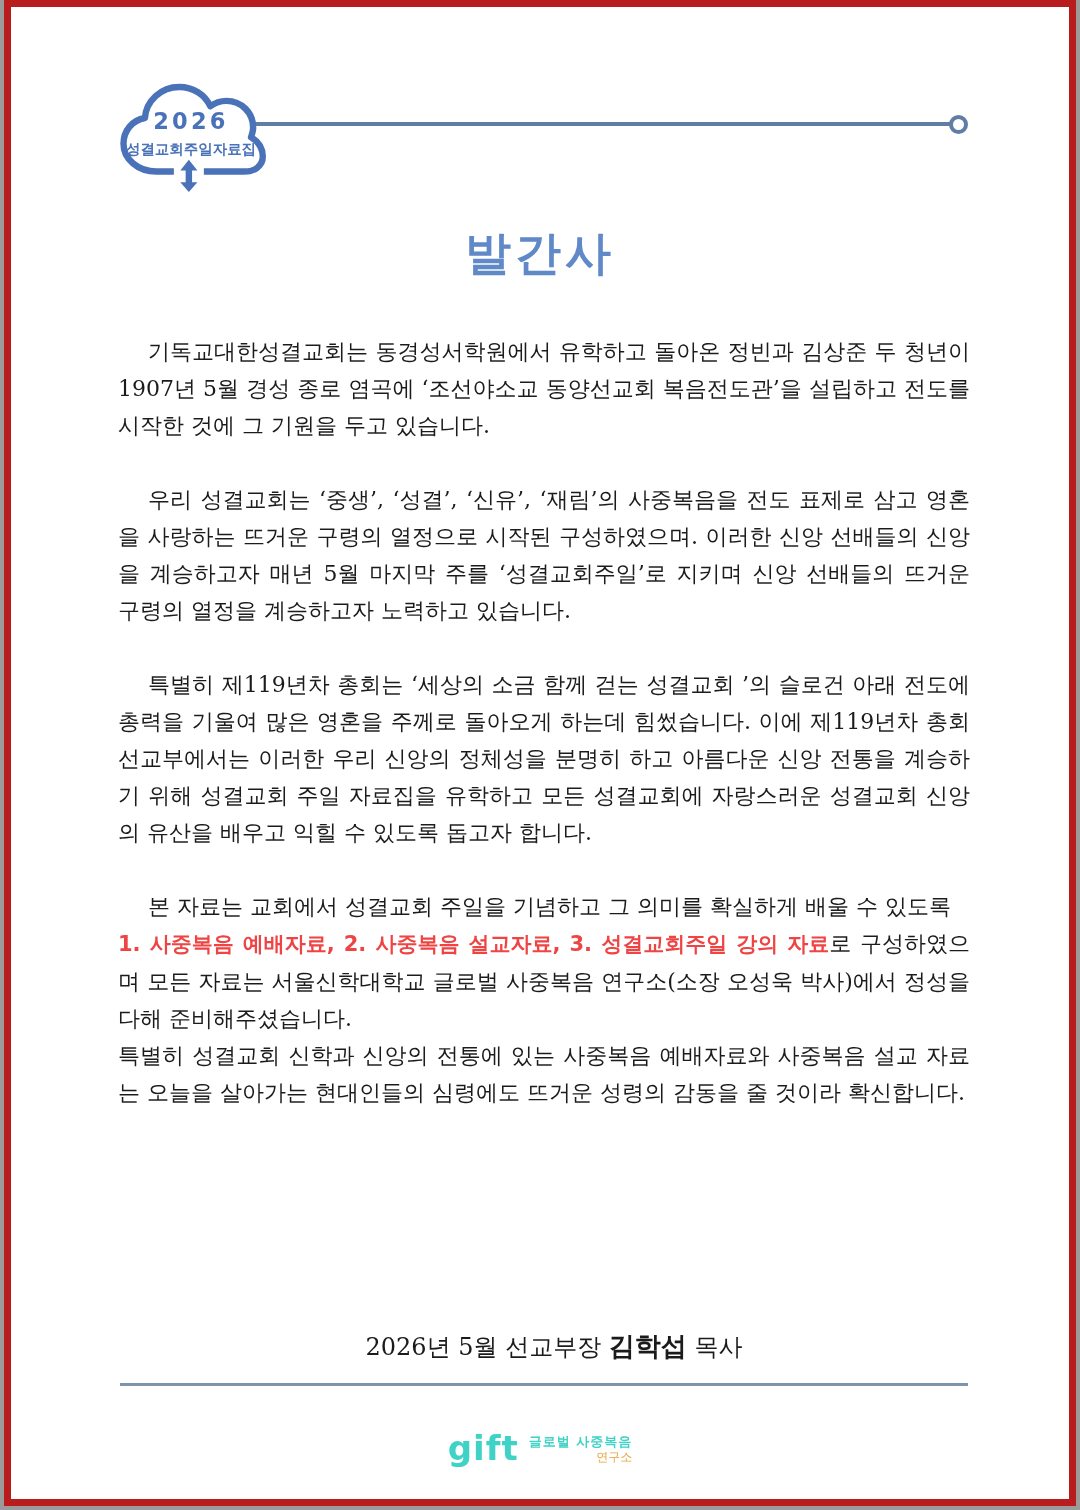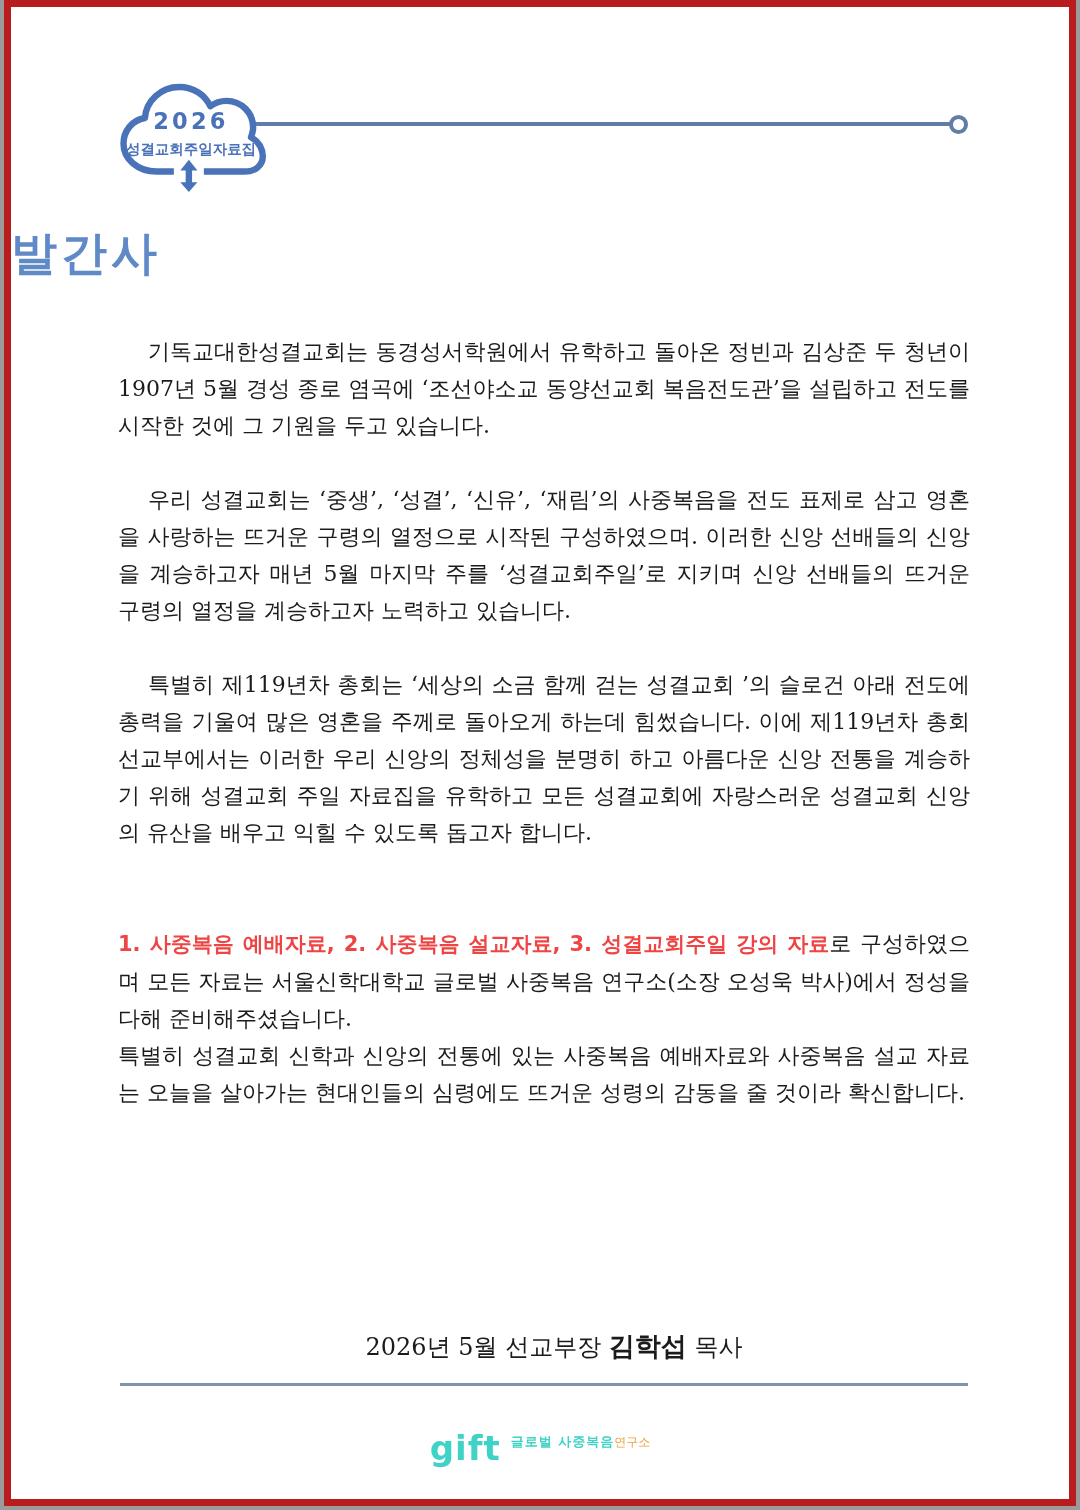--- a/index.html
+++ b/index.html
@@ -14,21 +14,21 @@
   }
   
   .logo-wrap{position:absolute;left:105px;top:66px;width:150px;height:120px;z-index:2;}
   .header-rule{position:absolute;left:238px;top:115px;width:704px;height:4px;background:#5f7da5;z-index:1;}
   .rule-endpoint{
     position:absolute;left:938px;top:108px;width:11px;height:11px;
     border:4px solid #5f7da5;border-radius:50%;background:#fff;z-index:1;
   }
   
   .doc-title{
-    position:absolute;left:0;right:0;top:216px;text-align:left;
+    position:absolute;left:0;right:0;top:216px;text-align:center;
     font-family:"DejaVu Sans","Liberation Sans",sans-serif;
     font-weight:bold;font-size:46px;color:#6089c8;letter-spacing:4px;z-index:2;
   }
   
   .content{position:absolute;left:107px;top:326px;width:852px;z-index:2;}
   .content p{
     margin:0 0 37px 0;font-size:22px;line-height:37px;color:#1b1b1b;
     text-align:justify;word-break:break-all;text-indent:30px;
   }
   .bold-navy{
@@ -47,21 +47,21 @@
   
   .footer-rule{position:absolute;left:109px;top:1376px;width:848px;height:3px;background:#7d95ac;z-index:2;}
   .footer-logo{
     position:absolute;left:0;right:0;top:1424px;z-index:2;
     display:flex;justify-content:center;align-items:flex-start;gap:10px;
   }
   .gift-wordmark{
     font-family:"DejaVu Sans","Liberation Sans",sans-serif;
     font-weight:bold;font-size:34px;line-height:34px;color:#3fd2c6;letter-spacing:1px;
   }
-  .institute{display:flex;flex-direction:row;align-items:flex-start;padding-top:3px;}
+  .institute{display:flex;flex-direction:column;align-items:flex-start;padding-top:3px;}
   .institute-line1{
     font-family:"DejaVu Sans","Liberation Sans",sans-serif;
     font-weight:bold;font-size:13px;line-height:15px;color:#3fd2c6;letter-spacing:1px;
   }
   .institute-line2{
     font-family:"DejaVu Sans","Liberation Sans",sans-serif;
     font-weight:normal;font-size:12px;line-height:13px;color:#e8a33d;
     align-self:flex-end;margin-top:2px;
   }
 </style>
@@ -96,21 +96,21 @@
       </g>
     </svg>
   </div>
 
   <div class="doc-title">발간사</div>
 
   <div class="content">
     <p>기독교대한성결교회는 동경성서학원에서 유학하고 돌아온 정빈과 김상준 두 청년이 1907년 5월 경성 종로 염곡에 ‘조선야소교 동양선교회 복음전도관’을 설립하고 전도를 시작한 것에 그 기원을 두고 있습니다.</p>
     <p>우리 성결교회는 ‘중생’, ‘성결’, ‘신유’, ‘재림’의 사중복음을 전도 표제로 삼고 영혼을 사랑하는 뜨거운 구령의 열정으로 시작된 구성하였으며. 이러한 신앙 선배들의 신앙을 계승하고자 매년 5월 마지막 주를 ‘성결교회주일’로 지키며 신앙 선배들의 뜨거운 구령의 열정을 계승하고자 노력하고 있습니다.</p>
     <p>특별히 제119년차 총회는 ‘세상의 소금 함께 걷는 성결교회 ’의 슬로건 아래 전도에 총력을 기울여 많은 영혼을 주께로 돌아오게 하는데 힘썼습니다. 이에 제119년차 총회 선교부에서는 이러한 우리 신앙의 정체성을 분명히 하고 아름다운 신앙 전통을 계승하기 위해 성결교회 주일 자료집을 유학하고 모든 성결교회에 자랑스러운 성결교회 신앙의 유산을 배우고 익힐 수 있도록 돕고자 합니다.</p>
-    <p><br><span class="bold-navy">1. 사중복음 예배자료, 2. 사중복음 설교자료, 3. 성결교회주일 강의 자료</span><span>로 구성하였으며 모든 자료는 서울신학대학교 글로벌 사중복음 연구소(소장 오성욱 박사)에서 정성을 다해 준비해주셨습니다.</span><br><span>특별히 성결교회 신학과 신앙의 전통에 있는 사중복음 예배자료와 사중복음 설교 자료는 오늘을 살아가는 현대인들의 심령에도 뜨거운 성령의 감동을 줄 것이라 확신합니다.</span></p>
+    <p><span>본 자료는 교회에서 성결교회 주일을 기념하고 그 의미를 확실하게 배울 수 있도록</span><br><span class="bold-navy">1. 사중복음 예배자료, 2. 사중복음 설교자료, 3. 성결교회주일 강의 자료</span><span>로 구성하였으며 모든 자료는 서울신학대학교 글로벌 사중복음 연구소(소장 오성욱 박사)에서 정성을 다해 준비해주셨습니다.</span><br><span>특별히 성결교회 신학과 신앙의 전통에 있는 사중복음 예배자료와 사중복음 설교 자료는 오늘을 살아가는 현대인들의 심령에도 뜨거운 성령의 감동을 줄 것이라 확신합니다.</span></p>
   </div>
 
   <div class="signature"><span>2026년 5월 선교부장 </span><span class="sig-name">김학섭</span><span> 목사</span></div>
 
   <div class="footer-rule"></div>
 
   <div class="footer-logo">
     <span class="gift-wordmark">gift</span>
     <span class="institute">
       <span class="institute-line1">글로벌 사중복음</span>

